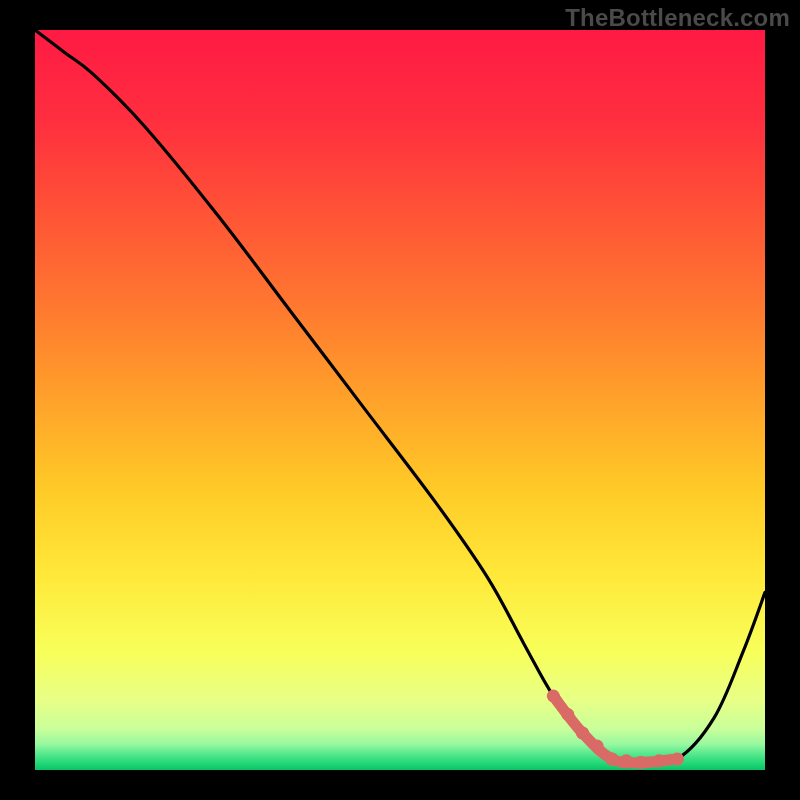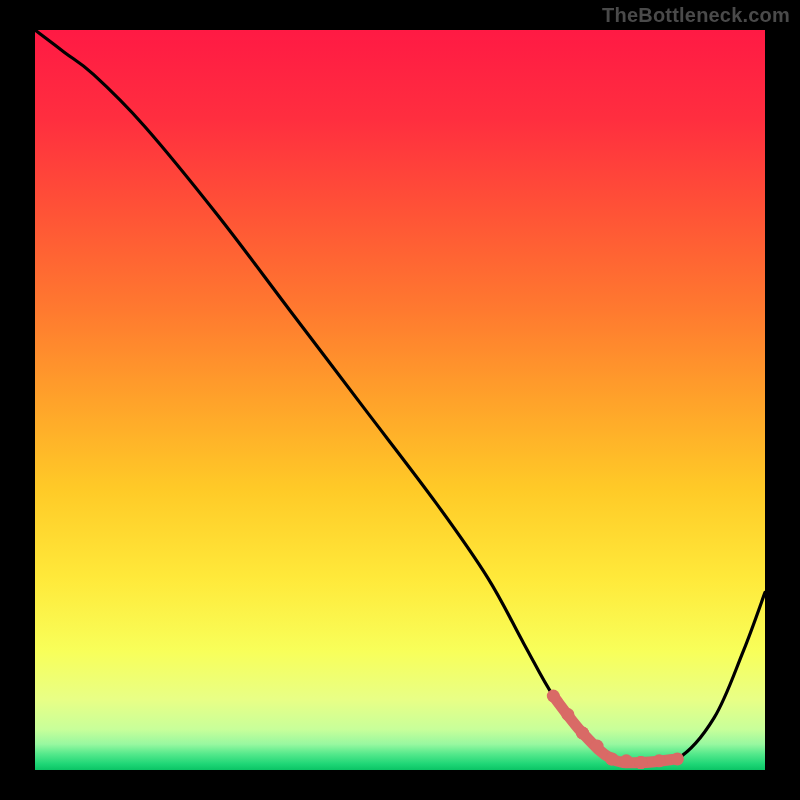--- a/index.html
+++ b/index.html
@@ -14,21 +14,21 @@
   .stage {
     position: relative;
     width: 800px;
     height: 800px;
     background: #000;
   }
   .watermark {
     position: absolute;
     top: 4px;
     right: 10px;
-    font-size: 20px;
+    font-size: 24px;
     font-weight: 600;
     color: #4a4a4a;
     letter-spacing: 0.2px;
     z-index: 5;
   }
   svg {
     position: absolute;
     top: 0;
     left: 0;
   }

